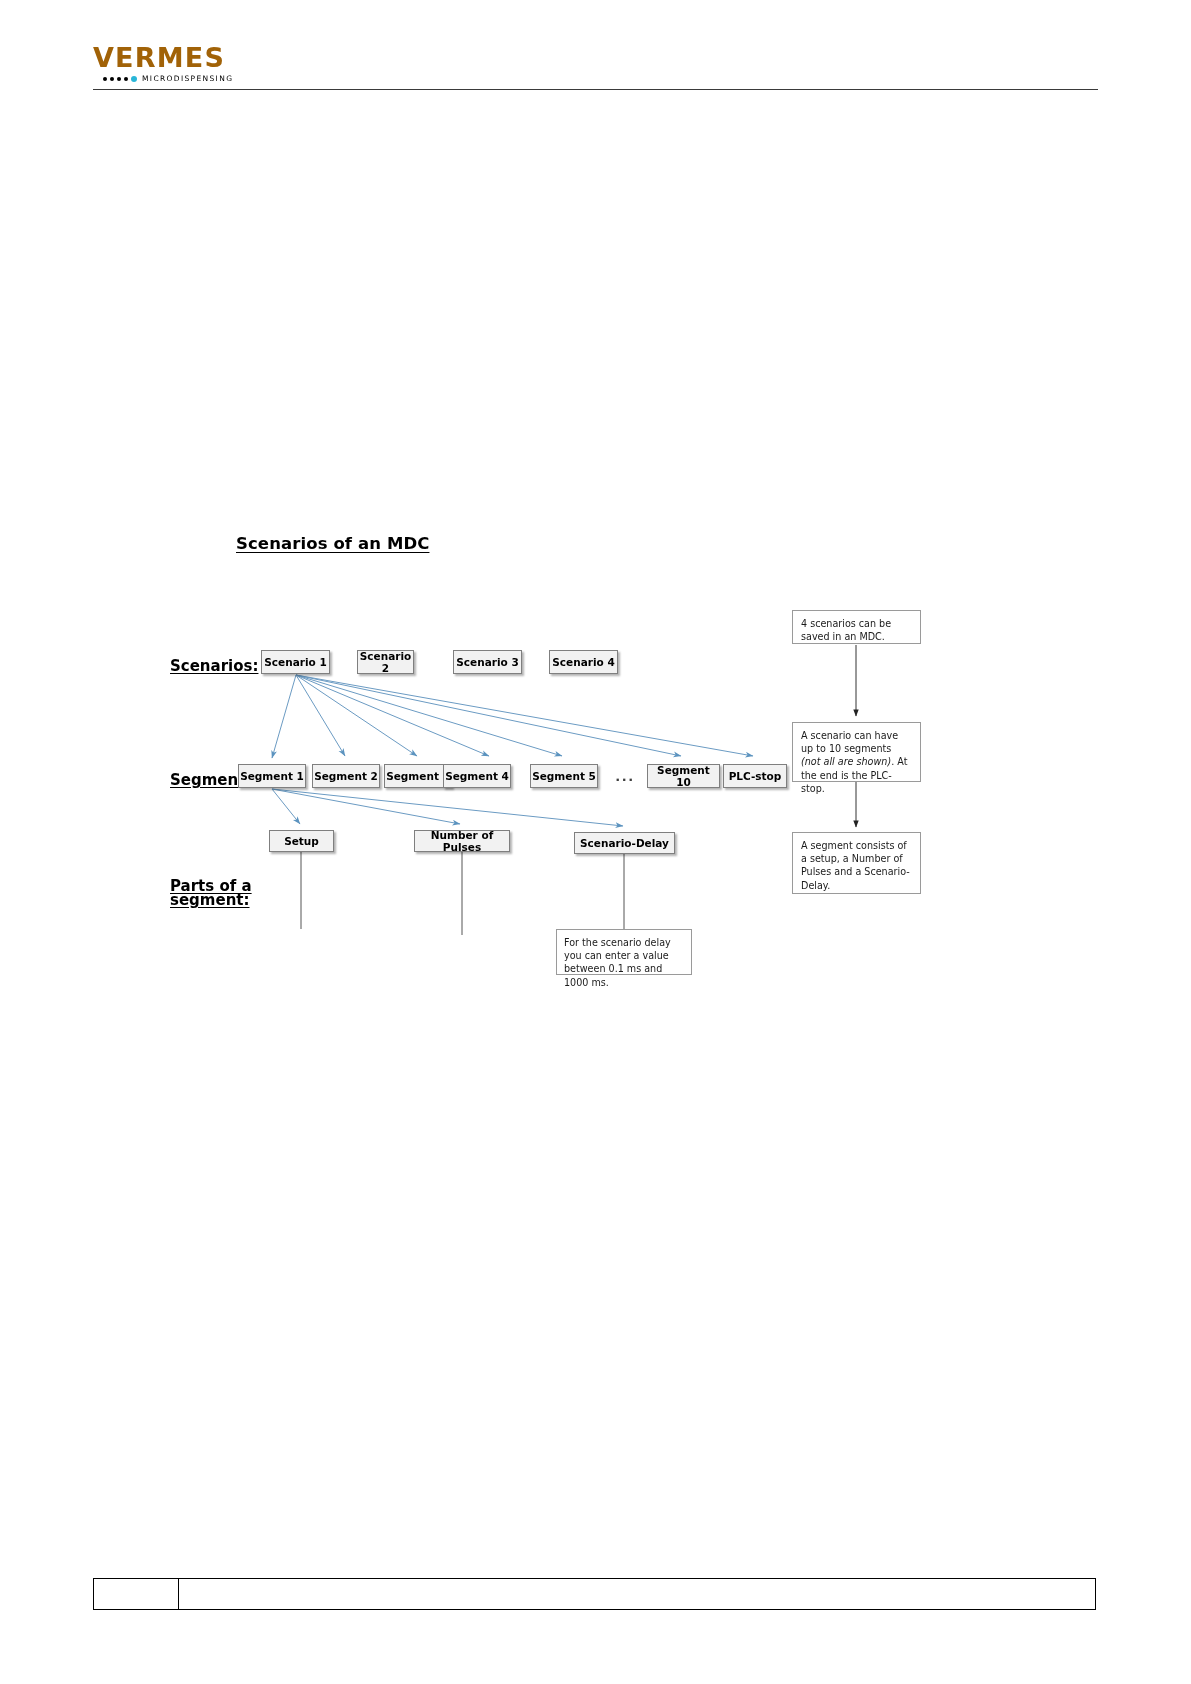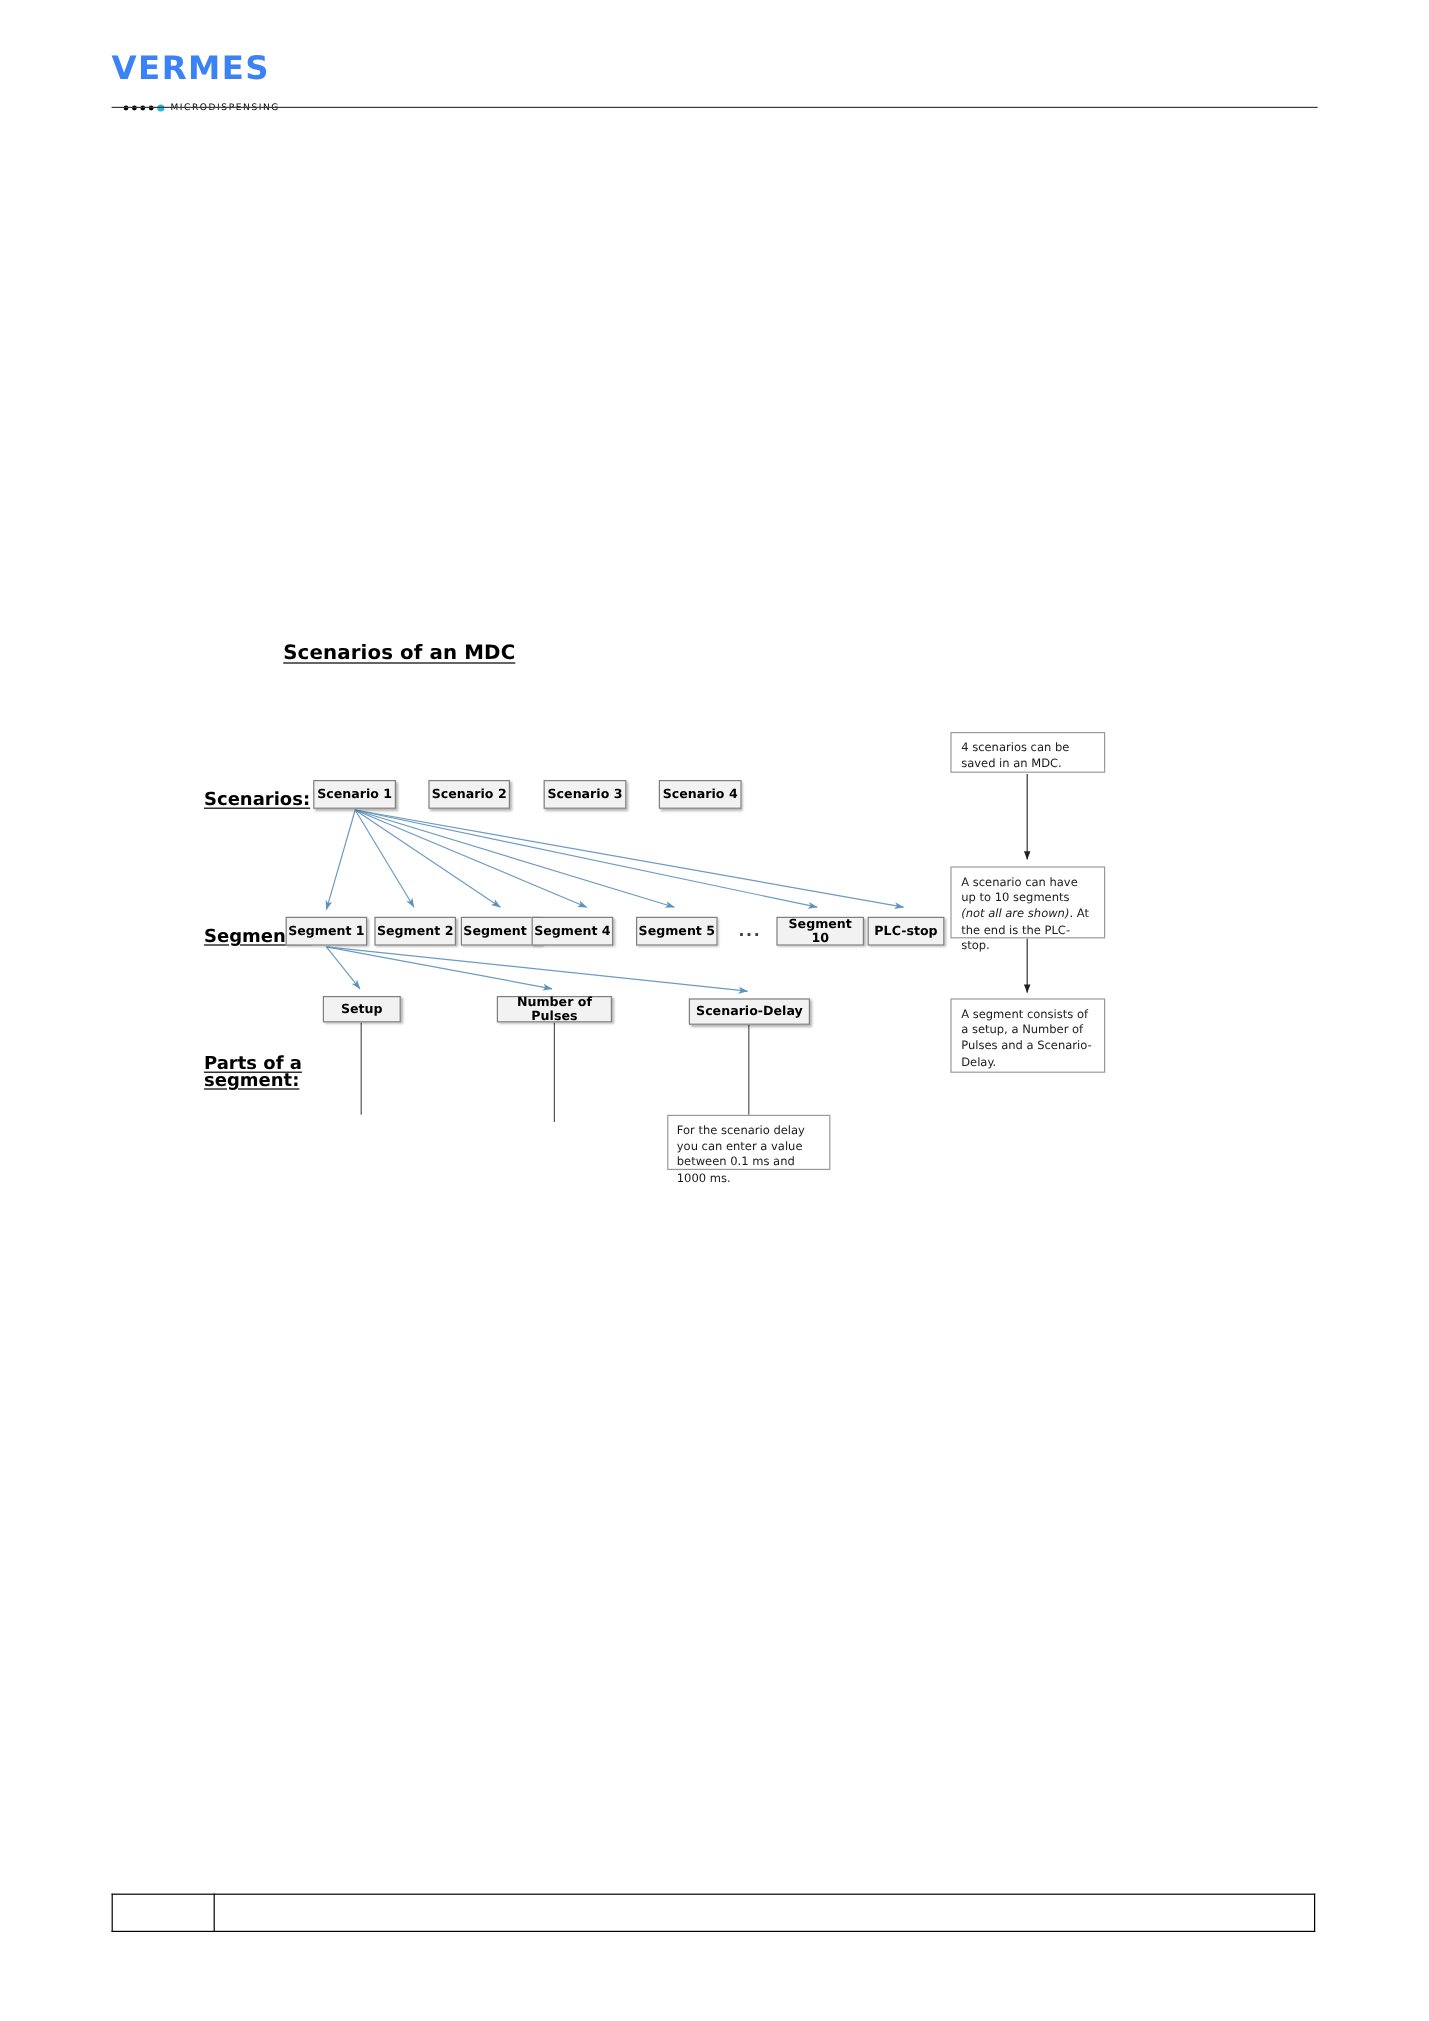--- a/index.html
+++ b/index.html
@@ -22,26 +22,26 @@
     left: 93px;
     top: 44px;
     width: 230px;
   }
   #logo-wordmark {
     font-family: "DejaVu Sans", sans-serif;
     font-weight: bold;
     font-size: 27px;
     letter-spacing: 1.2px;
     line-height: 1;
-    color: #3b82f6;
+    color: #a16207;
   }
   #logo-subline {
     display: flex;
     align-items: center;
-    margin-top: 14px;
+    margin-top: 3px;
     margin-left: 10px;
   }
   .logo-dot {
     width: 4px;
     height: 4px;
     border-radius: 50%;
     background: #000000;
     margin-right: 3px;
   }
   .logo-dot.accent {
@@ -122,21 +122,21 @@
     color: #000000;
     display: flex;
     align-items: center;
     justify-content: center;
     text-align: center;
     box-shadow: 1.5px 1.5px 2px rgba(0,0,0,0.30);
   }
 
   
   #node-scenario-1 { left: 261px; top: 650px; width: 69px;  height: 24px; }
-  #node-scenario-2 { left: 357px; top: 650px; width: 68px;  height: 24px; }
+  #node-scenario-2 { left: 357px; top: 650px; width: 57px;  height: 24px; }
   #node-scenario-3 { left: 453px; top: 650px; width: 69px;  height: 24px; }
   #node-scenario-4 { left: 549px; top: 650px; width: 69px;  height: 24px; }
 
   
   #node-segment-1  { left: 238px; top: 764px; width: 68px;  height: 24px; }
   #node-segment-2  { left: 312px; top: 764px; width: 68px;  height: 24px; }
   #node-segment-3  { left: 384px; top: 764px; width: 68px;  height: 24px; }
   #node-segment-4  { left: 443px; top: 764px; width: 68px;  height: 24px; }
   #node-segment-5  { left: 530px; top: 764px; width: 68px;  height: 24px; }
   #node-segment-10 { left: 647px; top: 764px; width: 73px;  height: 24px; }

